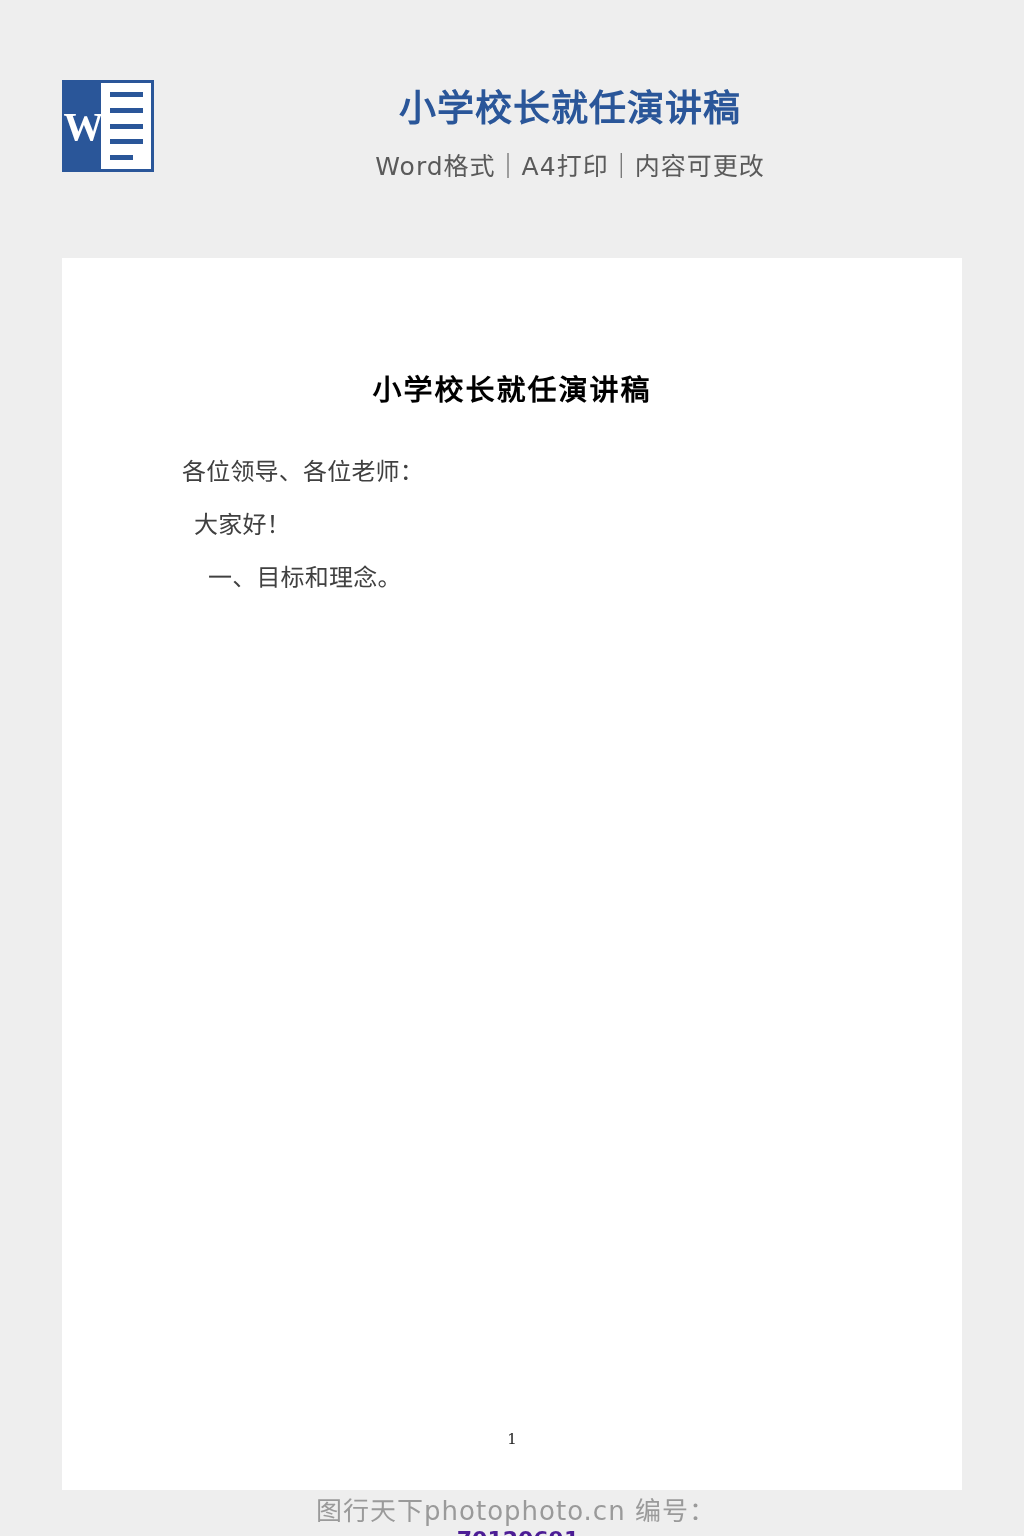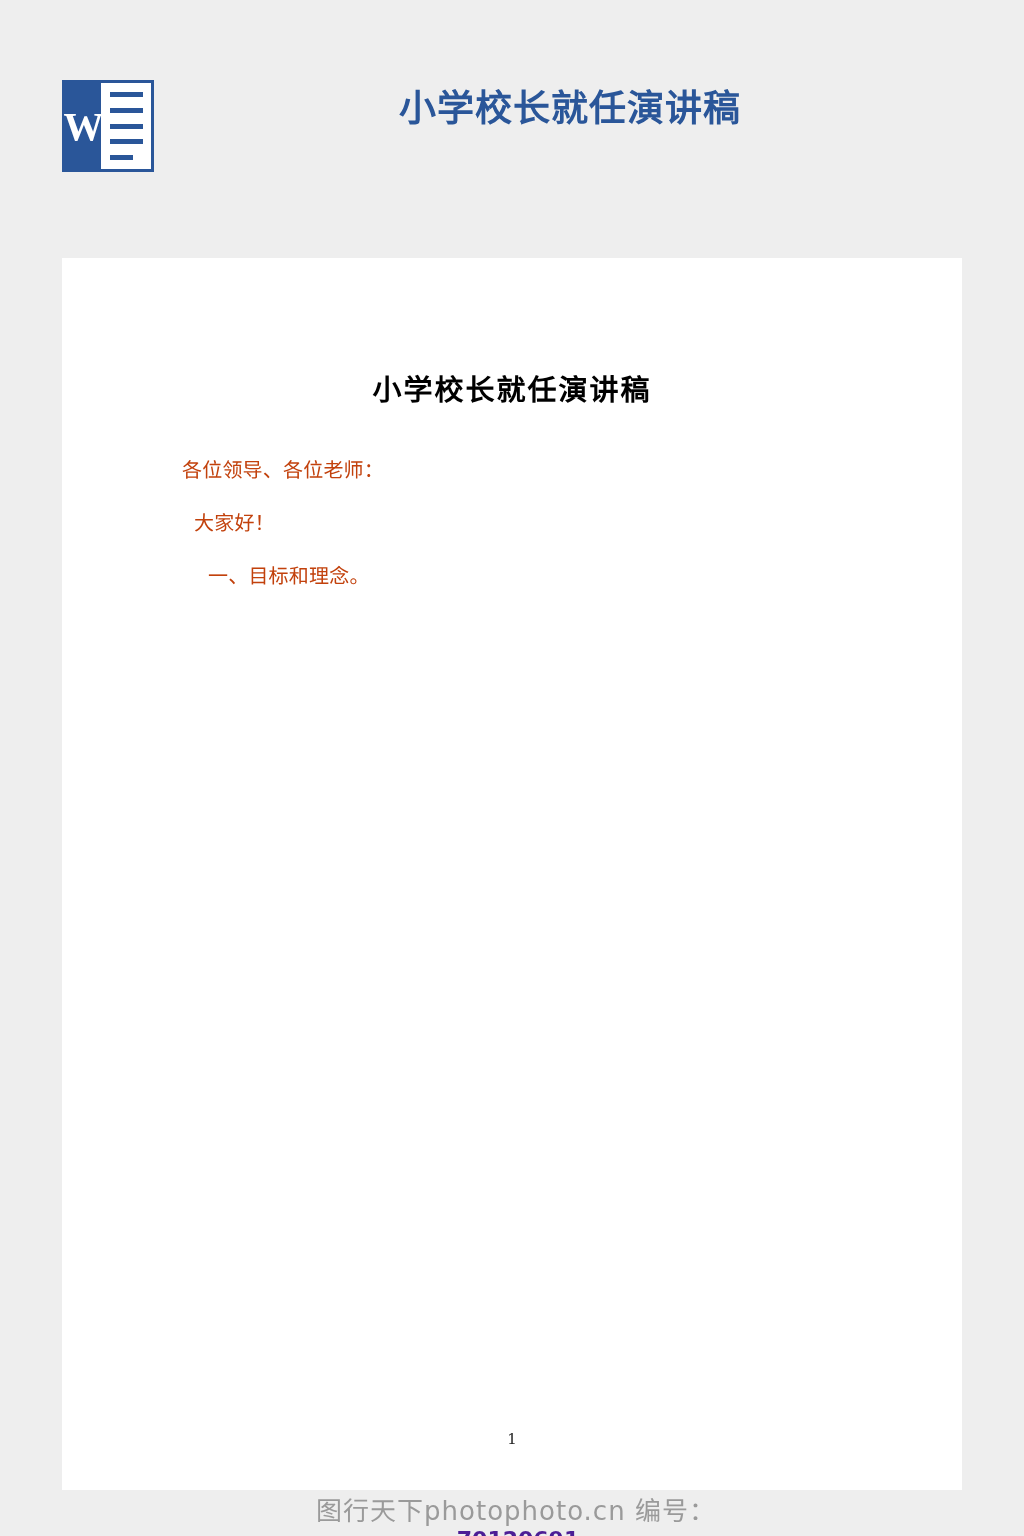--- a/index.html
+++ b/index.html
@@ -106,25 +106,25 @@
     color: #000000;
     font-family: "DejaVu Serif", "Liberation Serif", serif;
   }
   .doc-body {
     margin: 0 auto;
     padding-top: 42px;
     width: 660px;
   }
   .doc-body p {
     margin: 0 0 10px 0;
-    font-size: 20px;
+    font-size: 24px;
     line-height: 43px;
-    color: #c2410c;
+    color: #404040;
     text-align: justify;
-    font-family: Liberation Mono, monospace;
+    font-family: Liberation Sans, sans-serif;
     letter-spacing: 0.2px;
   }
   .doc-body p.indent1 { text-indent: 12px; }
   .doc-body p.indent2 { text-indent: 26px; }
 
   .page-number {
     position: absolute;
     left: 0;
     bottom: 42px;
     width: 100%;
@@ -173,20 +173,21 @@
       <i></i>
       <i></i>
       <i></i>
       <i></i>
       <i class="short"></i>
     </div>
   </div>
 
   <div class="banner-titles">
     <div class="banner-title">小学校长就任演讲稿</div>
+    <div class="banner-sub">Word格式｜A4打印｜内容可更改</div>
   </div>
 
 </div>
 
 <div class="page-sheet">
 
   <h1 class="doc-title">小学校长就任演讲稿</h1>
 
   <div class="doc-body">
     <p>各位领导、各位老师：</p>

